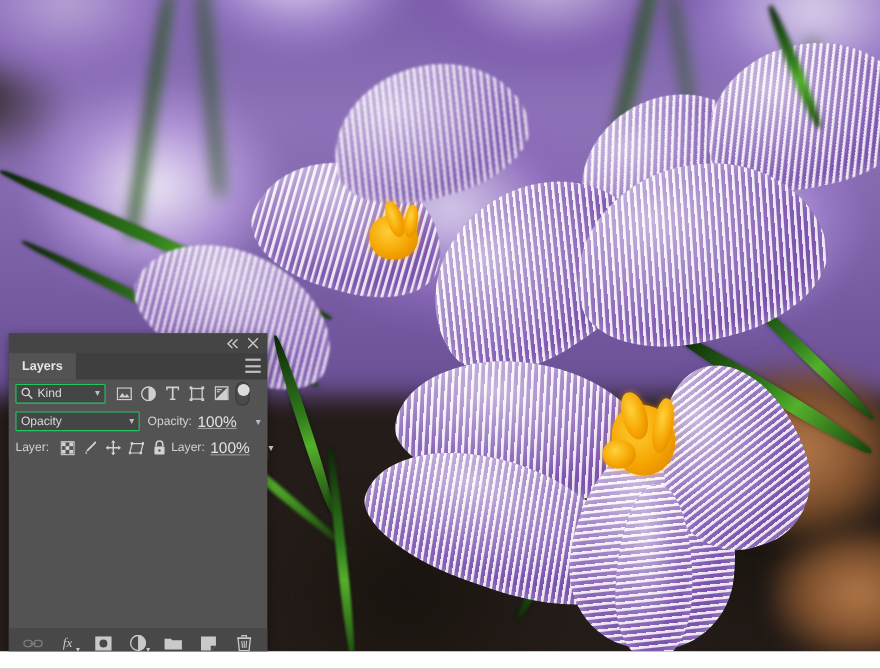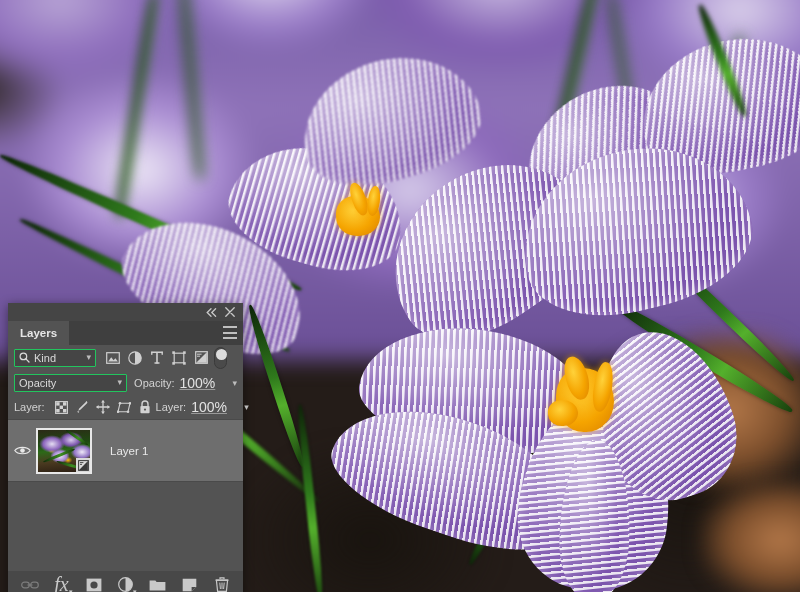--- a/index.html
+++ b/index.html
@@ -270,21 +270,21 @@
     width: 22px; height: 22px;
     display: flex; align-items: center; justify-content: center;
     color: #c9c9c9;
     position: relative;
   }
   .fbtn.dim { color: #7c7c7c; }
   .fbtn .dd {
     position: absolute; right: 0px; bottom: 1px;
     font-size: 7px; color: #c9c9c9; line-height: 1;
   }
-  .fx-label { font-family: "Liberation Serif", serif; font-style: italic; font-size: 20px; }
+  .fx-label { font-family: "Liberation Serif", serif; font-style: italic; font-size: 12px; }
   .grabber {
     position: absolute; left: 50%; bottom: 1px; transform: translateX(-50%);
     width: 22px; height: 4px;
     background: repeating-linear-gradient(90deg, #6f6f6f 0 1px, transparent 1px 3px);
   }
 </style>
 </head>
 <body>
 
 <div id="stage">
@@ -480,43 +480,20 @@
           <span class="fieldlabel">Layer:</span>
           <div class="numfield">
             <span class="u">100%</span>
           </div>
           <span class="numcaret">▾</span>
         </div>
       </div>
 
       <div class="layers-list">
 
-        <div class="layer-row selected">
-          <div class="eye">
-            <svg width="17" height="11" viewBox="0 0 17 11">
-              <path d="M0.8,5.5 C3.5,1.2 13.5,1.2 16.2,5.5 C13.5,9.8 3.5,9.8 0.8,5.5 Z" fill="none" stroke="#e8e8e8" stroke-width="1.2"></path>
-              <circle cx="8.5" cy="5.5" r="2.3" fill="#e8e8e8"></circle>
-            </svg>
-          </div>
-          <div class="thumb-wrap">
-            <div class="thumb-art">
-              <div class="blade" style="left:4px; top:24px; width:34px; height:3px; transform:rotate(-22deg);"></div>
-              <div class="blade" style="left:18px; top:34px; width:30px; height:3px; transform:rotate(16deg);"></div>
-              <div class="blade" style="left:26px; top:6px; width:26px; height:3px; transform:rotate(34deg);"></div>
-            </div>
-            <div class="so-badge">
-              <svg width="11" height="11" viewBox="0 0 11 11">
-                <rect x="0.6" y="0.6" width="9.8" height="9.8" stroke="#3a3a3a" stroke-width="1" fill="none"></rect>
-                <path d="M1.1,9.9 L9.9,1.1 L9.9,9.9 Z" fill="#3a3a3a"></path>
-                <path d="M2,2.6 L5.4,2.6 M2,4.4 L4,4.4" stroke="#3a3a3a" stroke-width="0.9"></path>
-              </svg>
-            </div>
-          </div>
-          <div class="layer-name">Layer 1</div>
-        </div>
 
 
       </div>
     </div>
 
     <div class="panel-footer">
       <div class="fbtn dim">
         <svg width="18" height="10" viewBox="0 0 18 10">
           <rect x="0.7" y="2.2" width="7.6" height="5.6" rx="2.8" stroke="#7c7c7c" stroke-width="1.2" fill="none"></rect>
           <rect x="9.7" y="2.2" width="7.6" height="5.6" rx="2.8" stroke="#7c7c7c" stroke-width="1.2" fill="none"></rect>

